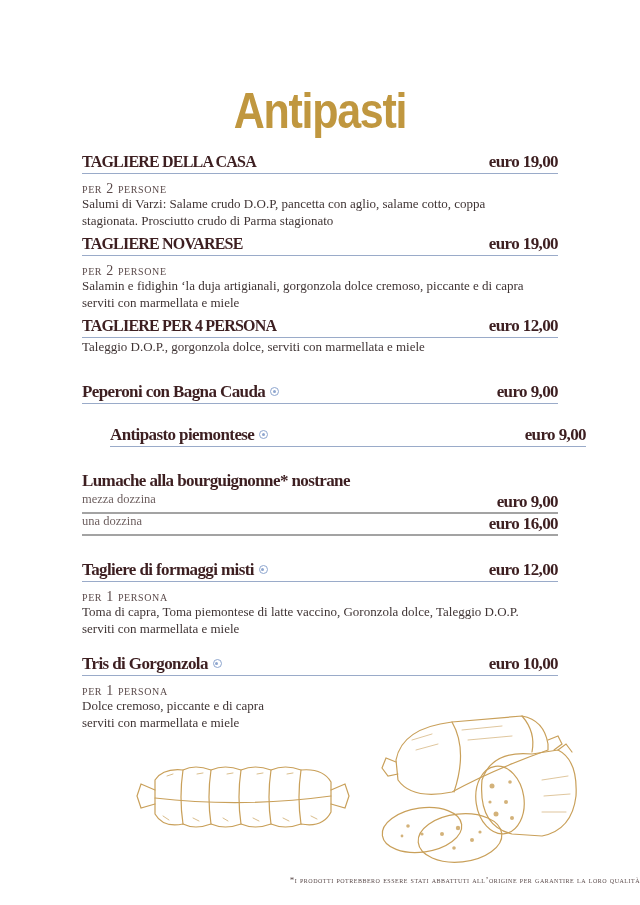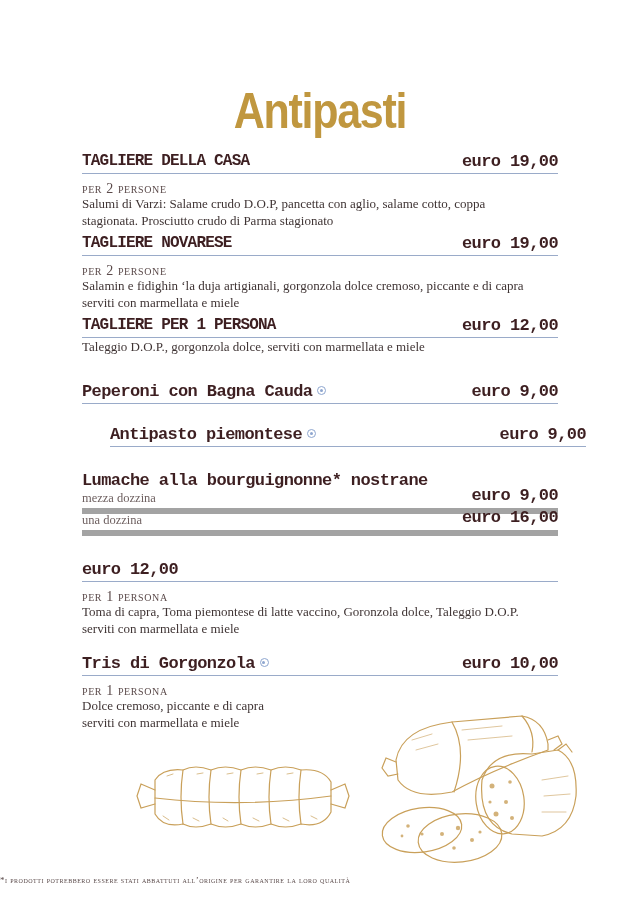--- a/index.html
+++ b/index.html
@@ -12,21 +12,21 @@
     font-size: 50px; letter-spacing: -1.5px; color: #c0973f;
     transform: scaleX(0.86); transform-origin: center;
   }
 
   .item { position: absolute; left: 82px; width: 476px; }
   .head {
     display: flex; justify-content: space-between; align-items: flex-end;
     border-bottom: 1px solid #9aabc9; padding-bottom: 2px; height: 22px;
   }
   .name, .price {
-    font-family: Liberation Mono, monospace; font-weight: bold;
+    font-family: Liberation Serif, serif; font-weight: bold;
     color: #3d1f21; font-size: 17px; letter-spacing: -0.6px; line-height: 19px;
     white-space: nowrap;
   }
   .name.caps { font-size: 16px; letter-spacing: -0.8px; }
   .price { font-size: 17px; }
   .veg {
     display: inline-block; width: 9px; height: 9px; border-radius: 50%;
     border: 1.5px solid #8ea6cf; position: relative; margin-left: 5px; vertical-align: 1px;
   }
   .veg::after {
@@ -34,27 +34,27 @@
     border-radius: 50%; background: #8ea6cf;
   }
   .sub {
     font-size: 14px; letter-spacing: 0.6px; font-variant: small-caps; text-transform: lowercase;
     color: #5b4a4a; margin-top: 8px; line-height: 13px;
   }
   .desc { font-size: 13px; line-height: 16px; color: #3f3434; margin-top: 1px; }
   .desc.first { margin-top: 8px; }
 
   .subrow {
-    display: flex; justify-content: space-between; align-items: flex-end;
-    border-bottom: 6px solid #a3a3a3; height: 22px; padding-bottom: 3px;
+    display: flex; justify-content: space-between; 
+    border-bottom: 2px solid #a3a3a3; height: 22px; padding-bottom: 3px;
   }
   .subrow .label { font-size: 12.5px; color: #6e6060; line-height: 14px; }
 
   .footnote {
-    position: absolute; left: 0; top: 875px; width: 640px; text-align: left;
+    position: absolute; left: 0; top: 875px; width: 640px; text-align: right;
     font-size: 9px; letter-spacing: 0.5px; color: #5a4a4a; font-variant: small-caps;
   }
 
   .illus { position: absolute; }
 </style>
 </head>
 <body>
 
 <div class="title">Antipasti</div>
 
@@ -73,21 +73,21 @@
     <span class="name caps">TAGLIERE NOVARESE</span>
     <span class="price">euro 19,00</span>
   </div>
   <div class="sub">per 2 persone</div>
   <div class="desc">Salamin e fidighin ‘la duja artigianali, gorgonzola dolce cremoso, piccante e di capra</div>
   <div class="desc">serviti con marmellata e miele</div>
 </div>
 
 <div class="item" style="top:316px;">
   <div class="head">
-    <span class="name caps">TAGLIERE PER 1 PERSONA</span>
+    <span class="name caps">TAGLIERE PER 4 PERSONA</span>
     <span class="price">euro 12,00</span>
   </div>
   <div class="desc">Taleggio D.O.P., gorgonzola dolce, serviti con marmellata e miele</div>
 </div>
 
 <div class="item" style="top:382px;">
   <div class="head">
     <span class="name"><span>Peperoni con Bagna Cauda</span><span class="veg"></span></span>
     <span class="price">euro 9,00</span>
   </div>
@@ -109,20 +109,21 @@
     <span class="price">euro 9,00</span>
   </div>
   <div class="subrow">
     <span class="label">una dozzina</span>
     <span class="price">euro 16,00</span>
   </div>
 </div>
 
 <div class="item" style="top:560px;">
   <div class="head">
+    <span class="name"><span>Tagliere di formaggi misti</span><span class="veg"></span></span>
     <span class="price">euro 12,00</span>
   </div>
   <div class="sub">per 1 persona</div>
   <div class="desc">Toma di capra, Toma piemontese di latte vaccino, Goronzola dolce, Taleggio D.O.P.</div>
   <div class="desc">serviti con marmellata e miele</div>
 </div>
 
 <div class="item" style="top:654px;">
   <div class="head">
     <span class="name"><span>Tris di Gorgonzola</span><span class="veg"></span></span>

